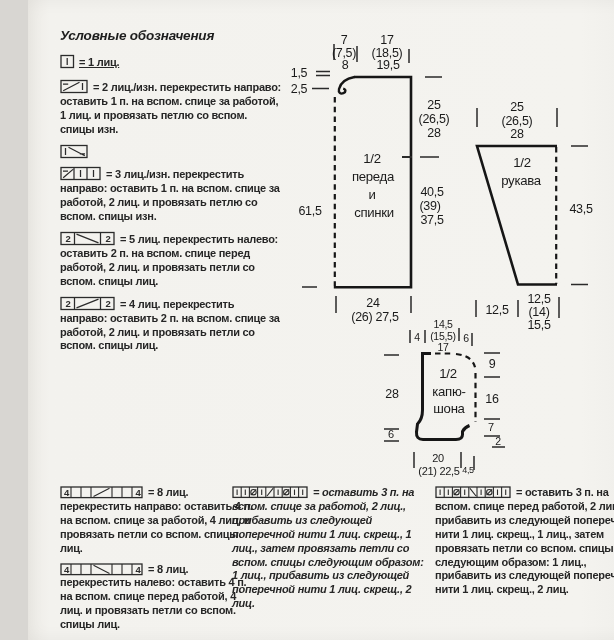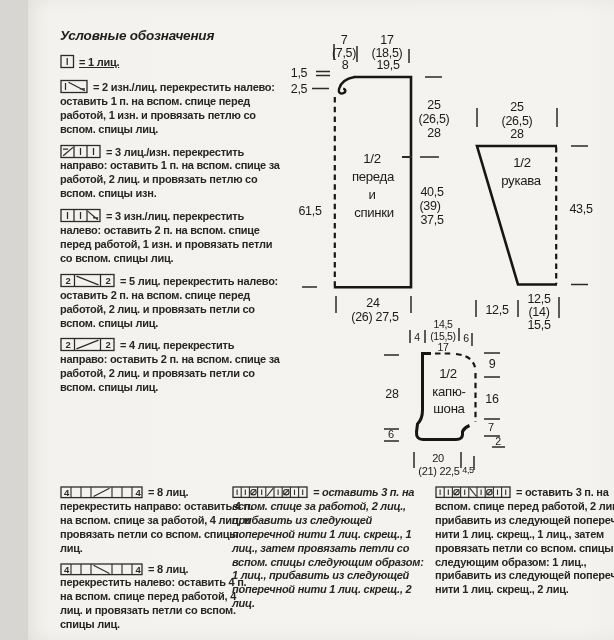--- a/index.html
+++ b/index.html
@@ -48,41 +48,41 @@
     <div class="title">Условные обозначения</div>
 
     <div class="li single">
       <span class="sym"><svg width="15" height="15" viewBox="0 0 15 15">
             <rect class="cell-rect" x="1" y="1.5" width="12.5" height="12"></rect>
             <path class="st" d="M7.2 4 V11"></path>
           </svg></span><span>= 1 лиц.</span>
     </div>
 
 
+    <div class="li">
+      <span class="sym"><svg width="29" height="15" viewBox="0 0 29 15">
+            <rect class="cell-rect" x="1" y="1.5" width="26" height="12"></rect>
+            <path class="st" d="M3 5.2 H8.2 M3.2 11.8 L19.5 3.2 M22.5 4 V11"></path>
+          </svg></span><span>= 2 лиц./изн. перекрестить направо: оставить 1 п. на вспом. спице за работой, 1 лиц. и провязать петлю со вспом. спицы изн.</span>
+    </div>
 
     <div class="li">
       <span class="sym"><svg width="29" height="15" viewBox="0 0 29 15">
             <rect class="cell-rect" x="1" y="1.5" width="26" height="12"></rect>
             <path class="st" d="M5.5 4 V11 M8.5 3.2 L24.8 11.8 M19.8 9.8 H25"></path>
-          </svg></span><span>= 2 изн./лиц. перекрестить налево: оставить 1 п. на вспом. спице перед работой, 1 изн. и провязать петлю со вспом. спицы лиц.</span>
+          </svg></span>
     </div>
 
     <div class="li">
       <span class="sym"><svg width="42" height="15" viewBox="0 0 42 15">
             <rect class="cell-rect" x="1" y="1.5" width="39" height="12"></rect>
             <path class="st" d="M14 1.5 V13.5 M27 1.5 V13.5 M3 5 H8 M3.2 11.8 L13 3.4 M20.5 4 V11 M33.5 4 V11"></path>
           </svg></span><span>= 3 лиц./изн. перекрестить направо: оставить 1 п. на вспом. спице за работой, 2 лиц. и провязать петлю со вспом. спицы изн.</span>
     </div>
 
-    <div class="li">
-      <span class="sym"><svg width="42" height="15" viewBox="0 0 42 15">
-            <rect class="cell-rect" x="1" y="1.5" width="39" height="12"></rect>
-            <path class="st" d="M14 1.5 V13.5 M27 1.5 V13.5 M7.5 4 V11 M20.5 4 V11 M28 3.4 L37.8 11.8 M33 9.8 H38.2"></path>
-          </svg></span><span>= 3 изн./лиц. перекрестить налево: оставить 2 п. на вспом. спице перед работой, 1 изн. и провязать петли со вспом. спицы лиц.</span>
-    </div>
 
     <div class="li">
       <span class="sym"><svg width="56" height="15" viewBox="0 0 56 15">
             <rect class="cell-rect" x="1" y="1.5" width="53" height="12"></rect>
             <path class="st" d="M14.5 1.5 V13.5 M40.5 1.5 V13.5 M16.5 3.2 L38.5 11.8"></path>
             <text x="5.5" y="11">2</text>
             <text x="45.5" y="11">2</text>
           </svg></span><span>= 5 лиц. перекрестить налево: оставить 2 п. на вспом. спице перед работой, 2 лиц. и провязать петли со вспом. спицы лиц.</span>
     </div>
 

